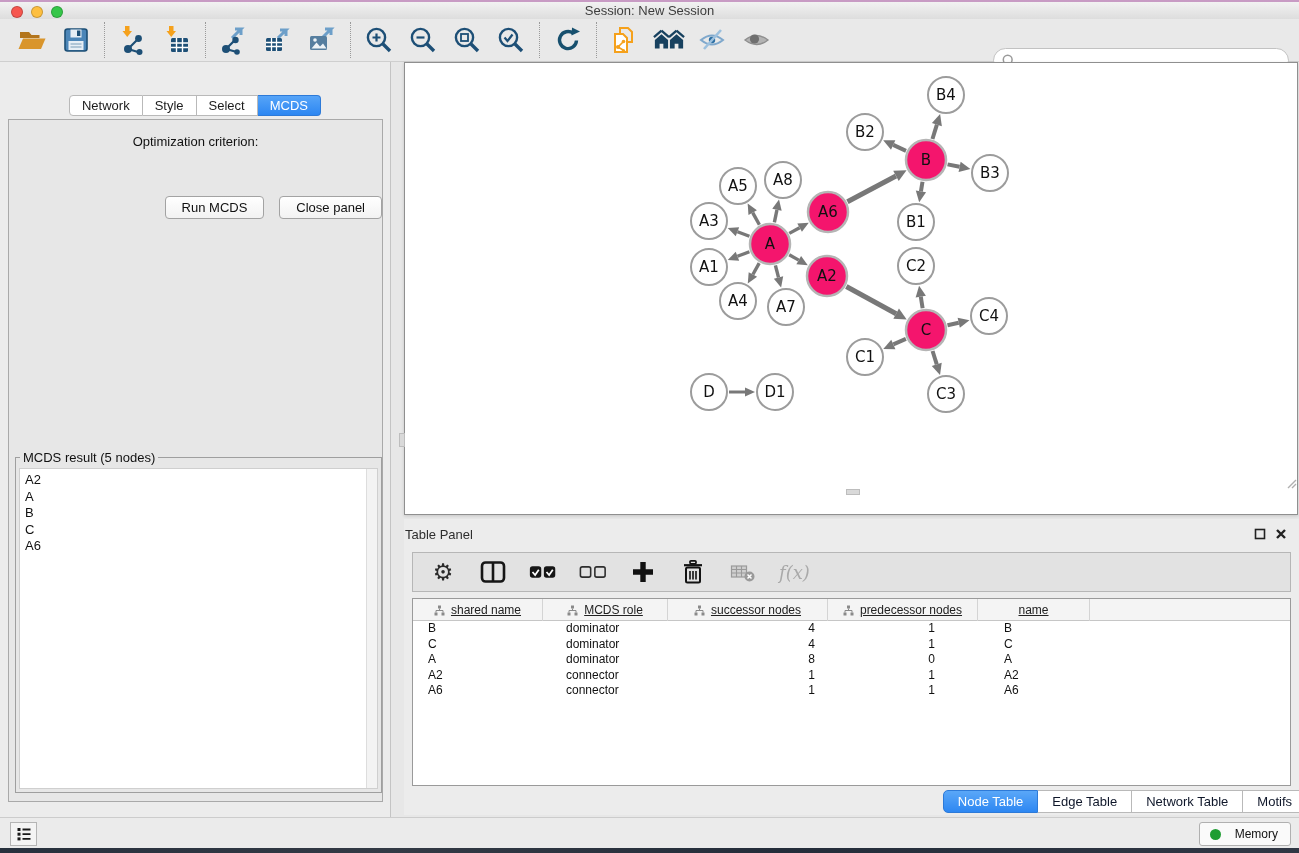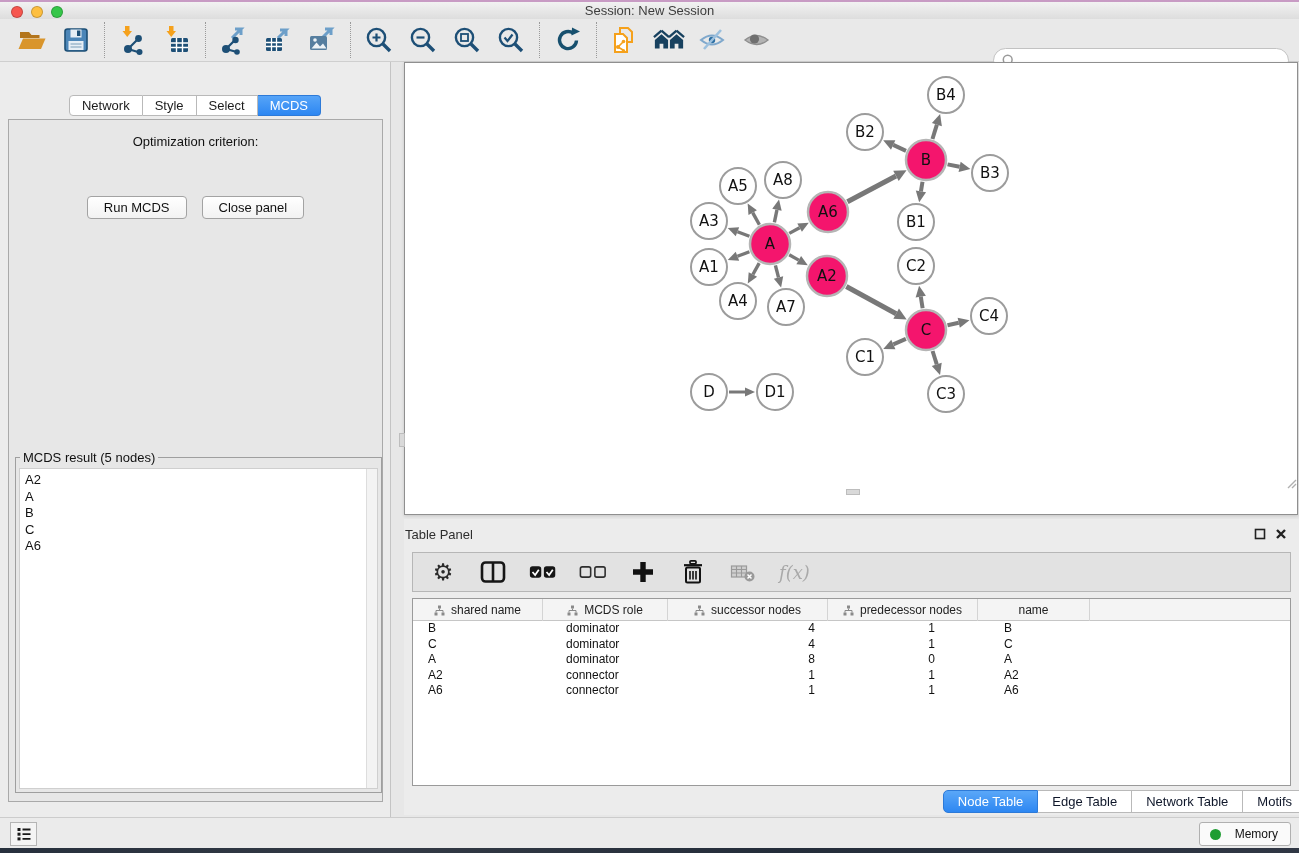--- a/index.html
+++ b/index.html
@@ -39,21 +39,21 @@
   .seg .tab:last-child { border-radius:0 4px 4px 0; }
   .seg .tab.active { background:linear-gradient(#56a4f8,#2d87f2); color:#fff; border-color:#2d7ad8; }
   .cp-content { position:absolute; left:8px; top:57px; width:375px; height:745px; max-height:683px;
                 background:#e7e7e7; border:1px solid #a9a9a9; }
   .crit-label { text-align:center; margin-top:14px; font-size:13px; color:#111; }
   .combo { position:absolute; left:34px; top:37px; width:314px; height:25px; background:#fff;
            border:1px solid #9d9d9d; border-radius:4px; display:flex; align-items:center; }
   .combo .val { flex:1; font-size:13px; padding-left:8px; color:#111; white-space:nowrap; overflow:hidden; }
   .combo .stepper { width:20px; height:25px; margin-right:-1px; border-radius:0 4px 4px 0;
                     background:linear-gradient(#6fb0f9,#2d87f2); display:flex; align-items:center; justify-content:center; }
-  .btnrow { position:absolute; left:0; top:76px; width:100%; display:flex; justify-content:center; gap:15px; }
+  .btnrow { position:absolute; left:0; top:76px; width:100%; display:flex; justify-content:flex-end; gap:15px; }
   .pushbtn { height:23px; padding:0 16px; background:linear-gradient(#ffffff,#f2f2f2); border:1px solid #a3a3a3;
              border-radius:4px; font-size:13px; color:#111; line-height:21px; }
   .mcds-fieldset { position:absolute; left:6px; top:330px; width:367px; height:343px;
                    border:1px solid #9f9f9f; }
   .mcds-fieldset legend { font-size:13px; color:#111; margin-left:4px; padding:0 3px; }
   .mcds-list { position:absolute; left:3px; top:3px; right:3px; bottom:3px; background:#fff;
                border:1px solid #cfcfcf; overflow:hidden; }
   .mcds-scroll { position:absolute; right:0; top:0; width:11px; height:100%; background:#f3f3f3; border-left:1px solid #ddd; }
   .mcds-items { padding:3px 0 0 5px; font-size:13px; color:#111; line-height:16.5px; }
 
@@ -73,21 +73,21 @@
   .table-panel { position:absolute; left:404px; top:519px; width:895px; height:296px; background:#ececec; }
   .tp-toolbar { position:absolute; left:8px; top:33px; width:879px; height:40px; background:#e2e2e2;
                 border:1px solid #b6b6b6; display:flex; align-items:center; gap:22px; padding-left:16px; }
   .tp-toolbar .tbtn { width:28px; height:28px; }
   .gear-glyph { font-size:23px; color:#2a2a2a; line-height:26px; }
   .fx { font-family:"DejaVu Serif",serif; font-style:italic; font-size:18px; color:#a9a9a9; }
   .tp-table { position:absolute; left:8px; top:79px; width:879px; height:188px; background:#fff; border:1px solid #9a9a9a; overflow:hidden; }
   .tgrid { display:grid; grid-template-columns:130px 125px 160px 150px 112px 1fr; }
   .thead { background:#f4f4f4; border-bottom:1px solid #c6c6c6; height:22px; }
   .thead .hcell { display:flex; align-items:center; justify-content:center; gap:6px; font-size:12px; color:#222;
-                  border-right:1px solid #d4d4d4; height:22px; }
+                  border-right:1px solid #d4d4d4; height:22px;text-decoration:underline; }
   .thead .hcell:last-child { border-right:none; }
   .trow { height:15.5px; }
   .trow .cell { font-size:12px; color:#111; line-height:15.5px; white-space:nowrap; }
   .cell.a-left0 { padding-left:15px; }
   .cell.a-left1 { padding-left:23px; }
   .cell.a-right2 { text-align:right; padding-right:13px; }
   .cell.a-right3 { text-align:right; padding-right:43px; }
   .cell.a-left4 { padding-left:26px; }
   .tp-tabs { position:absolute; left:8px; top:271px; width:100%; display:flex; justify-content:flex-end; }
   .tp-tabs .tab { height:23px; line-height:21px; padding:0 14px; font-size:13px; background:#fff;

